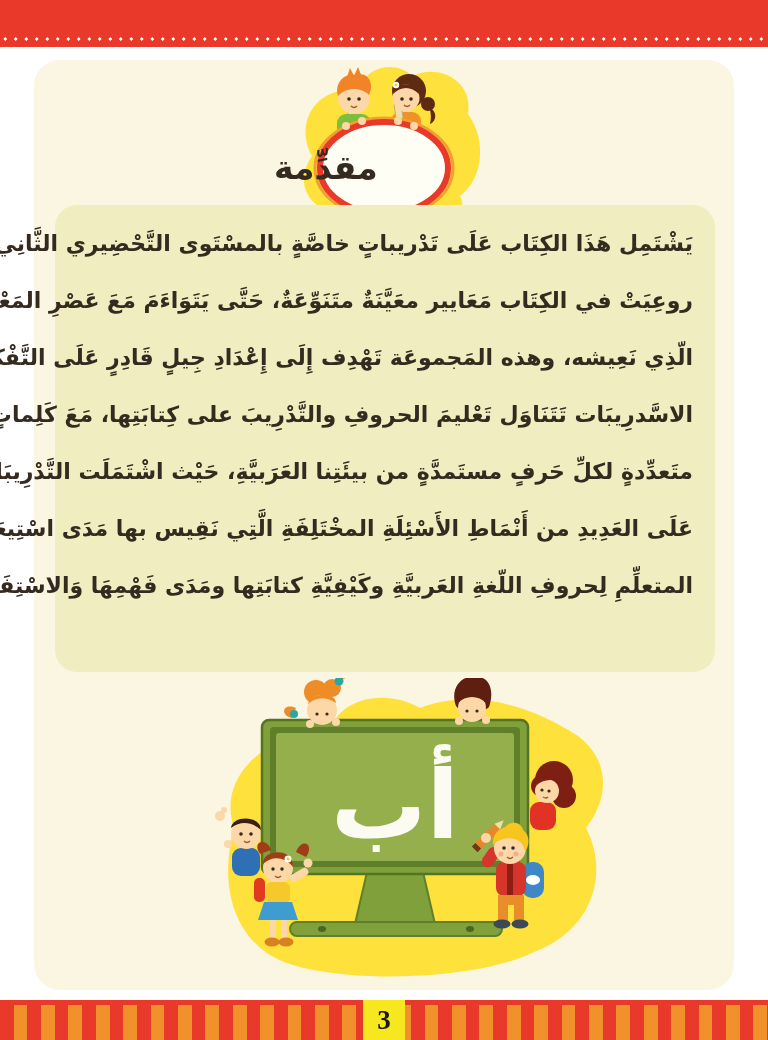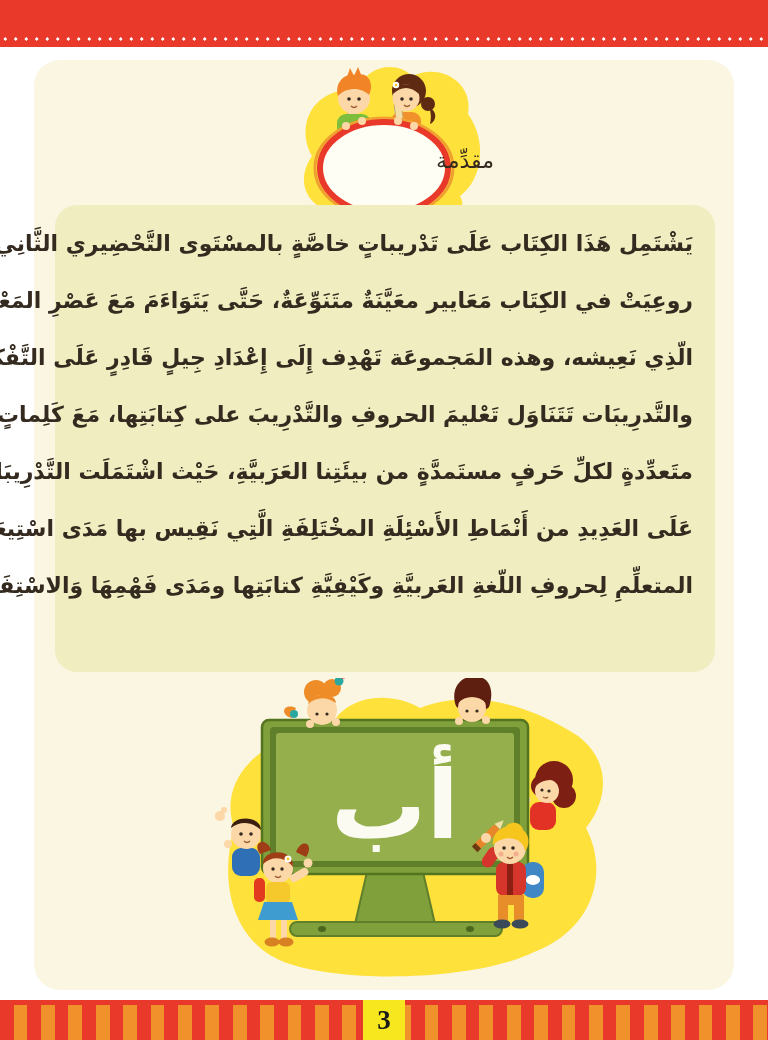--- a/index.html
+++ b/index.html
@@ -23,22 +23,22 @@
     position:absolute;left:34px;top:60px;width:700px;height:930px;
     background:var(--page_cream,#FAF6E1);
     border-radius:26px;
   }
   
   .title-group{
     position:absolute;left:240px;top:-4px;width:220px;height:168px;
   }
   .title-group svg{display:block;}
   .title-text{
-    position:absolute;left:0;right:0;top:92px;text-align:right;
-    font-size:22px;font-weight:normal;color:var(--text_dark,#342A1F);
+    position:absolute;left:0;right:0;top:92px;text-align:left;
+    font-size:33px;font-weight:bold;color:var(--text_dark,#342A1F);
     direction:rtl;
   }
   
   .text-panel{
     position:absolute;left:21px;top:145px;width:660px;height:467px;
     background:var(--panel_tint,#F0EDC0);
     border-radius:22px;
     box-sizing:border-box;
     padding:10px 22px 0 22px;
   }
@@ -125,21 +125,21 @@
       <circle cx="124" cy="65" r="4" fill="#FCD7A8"></circle>
         <circle cx="140" cy="70" r="4" fill="#FCD7A8"></circle>
     </svg>
     <div class="title-text">مقدِّمة</div>
   </div>
 
   <div class="text-panel">
     <div class="line">يَشْتَمِل هَذَا الكِتَاب عَلَى تَدْريباتٍ خاصَّةٍ بالمسْتَوى التَّحْضِيري الثَّانِي، وَقَدْ</div>
     <div class="line">روعِيَتْ في الكِتَاب مَعَايير معَيَّنَةٌ متَنَوِّعَةٌ، حَتَّى يَتَوَاءَمَ مَعَ عَصْرِ المَعْلومَاتِ</div>
     <div class="line">الّذِي نَعِيشه، وهذه المَجموعَة تَهْدِف إِلَى إِعْدَادِ جِيلٍ قَادِرٍ عَلَى التَّفْكِيرِ</div>
-    <div class="line">والتَّدرِيبَات تَتَنَاوَل تَعْليمَ الحروفِ والتَّدْرِيبَ على كِتابَتِها، مَعَ كَلِماتٍ</div>
+    <div class="line">الاسَّدرِيبَات تَتَنَاوَل تَعْليمَ الحروفِ والتَّدْرِيبَ على كِتابَتِها، مَعَ كَلِماتٍ</div>
     <div class="line">متَعدِّدةٍ لكلِّ حَرفٍ مستَمدَّةٍ من بيئَتِنا العَرَبيَّةِ، حَيْث اشْتَمَلَت التَّدْرِيبَات</div>
     <div class="line">عَلَى العَدِيدِ من أَنْمَاطِ الأَسْئِلَةِ المخْتَلِفَةِ الَّتِي نَقِيس بها مَدَى اسْتِيعَابِ</div>
     <div class="line">المتعلِّمِ لِحروفِ اللّغةِ العَربيَّةِ وكَيْفِيَّةِ كتابَتِها ومَدَى فَهْمِهَا وَالاسْتِفَادَةِ مِنْها.</div>
   </div>
 
   <div class="illustration">
     <svg viewBox="0 0 430 312" width="430" height="312">
       <path d="M52,150 C34,96 88,54 148,52 C158,20 204,10 238,30 C296,8 356,32 396,58 C430,84 426,122 404,150 C428,196 410,252 352,274 C296,302 168,306 108,286 C52,268 36,208 52,150 Z" fill="#FFE13C"></path>
 
       <g transform="translate(62,158)">

